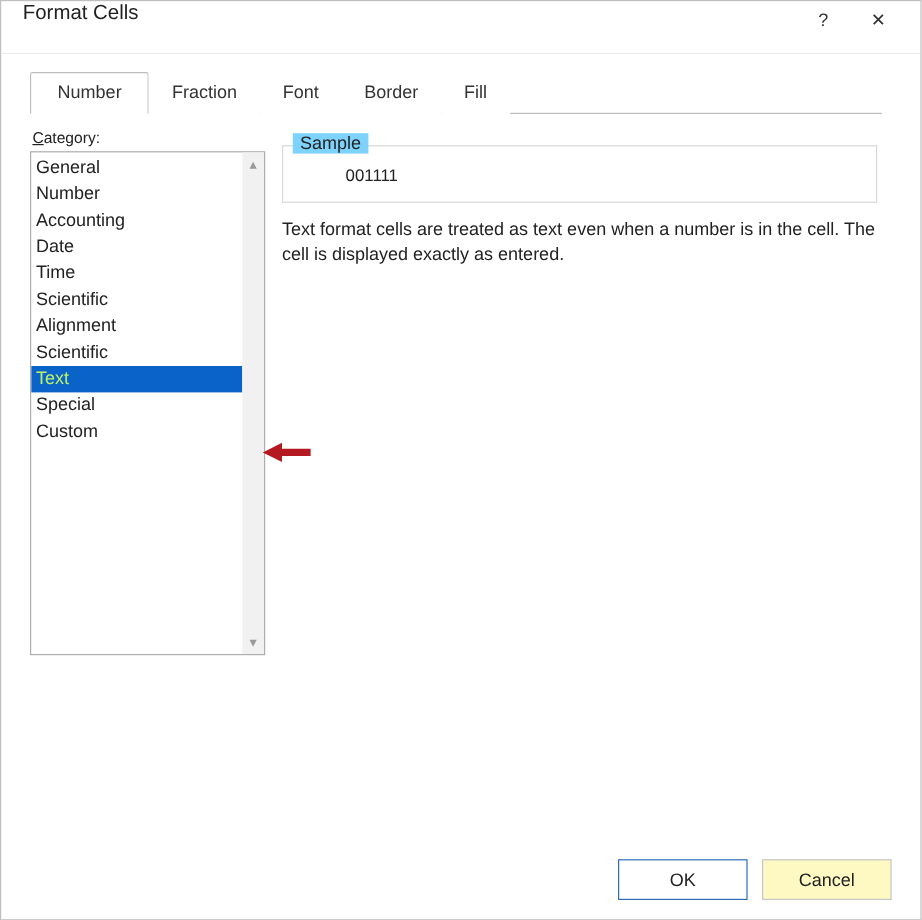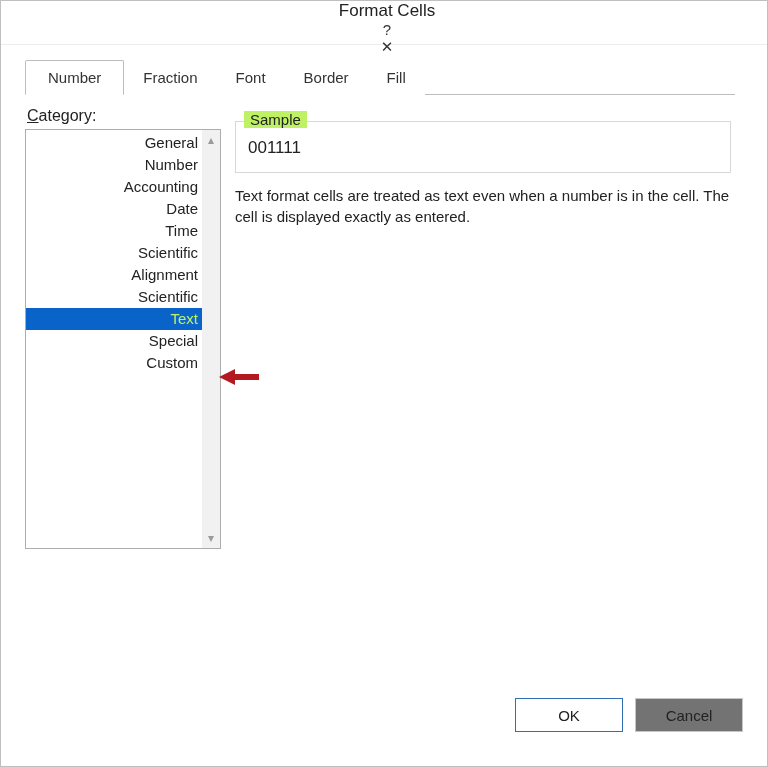--- a/index.html
+++ b/index.html
@@ -9,25 +9,23 @@
     font-size: 15px;
     color: #222;
     background: #fff;
     width: 768px;
     height: 767px;
     overflow: hidden;
     border: 1px solid #bfbfbf;
   }
   .titlebar {
     display:flex;
-    align-items:center;
     height:44px;
     padding: 0 12px 18px 18px;
     border-bottom: 1px solid #ececec;
-    flex-direction: column;
   }
   .titlebar .title {
     font-size: 17px;
     flex: 1;
   }
   .titlebar .tbtn {
     width: 46px;
     height: 32px;
     display:flex;
     align-items:center;
@@ -59,32 +57,31 @@
     padding: 8px 22px;
   }
   .body-area {
     border-top: none;
     padding: 12px 4px 4px 4px;
     display:flex;
     gap: 14px;
     height: 572px;
   }
   .cat-col { width: 196px; flex:0 0 196px; }
-  .cat-label { margin: 0 0 4px 2px; font-size:16px; }
+  .cat-label { margin: 0 0 4px 2px; font-size:13px; }
   .cat-label span.ul { text-decoration: underline; }
   .listbox {
     border: 1px solid #adadad;
     height: 420px;
     display:flex;
   }
   .listitems {
     flex:1;
     overflow:hidden;
     padding: 2px 0;
-    text-align: right;
   }
   .listitems .li {
     padding: 1px 4px;
     font-size:15px;
     line-height: 20px;
     white-space:nowrap;
   }
   .listitems .li.selected {
     background: #0a63c9;
     color: #bef264;
@@ -105,54 +102,54 @@
   .samplebox {
     border: 1px solid #d8d8d8;
     padding: 8px 12px 14px 12px;
     margin-top: 14px;
     position:relative;
   }
   .samplebox .legend {
     position:absolute;
     top:-11px;
     left:8px;
-    background:#bef264;
+    background:#7dd3fc;
     padding: 0 6px;
     font-size:15px;
   }
-  .samplebox .value { font-size:17px; padding-top:8px; }
+  .samplebox .value { font-size:14px; padding-top:8px;margin-left:40px; }
   .desc {
     margin-top: 12px;
     font-size:15px;
     line-height: 21px;
   }
   .arrow-annot {
     position:absolute;
     left: 218px;
     top: 322px;
     color:#b41820;
     display:flex;
     align-items:center;
   }
   .arrow-annot svg { display:block; }
   .btnrow {
     position:absolute;
     right: 24px;
-    bottom: 36px;
+    bottom: 18px;
     display:flex;
     gap: 12px;
   }
   .btn {
     width: 108px;
     height: 34px;
     font-size:15px;
     display:flex;
     align-items:center;
     justify-content:center;
-    background:#737373;
+    background:#fef9c3;
     border:1px solid #c6c6c6;
   }
   .btn.primary {
     background:#fff;
     border:1.5px solid #2f6fb2;
   }
   .body-wrap { position:relative; height:calc(767px - 44px); }
 </style>
 </head>
 <body>

